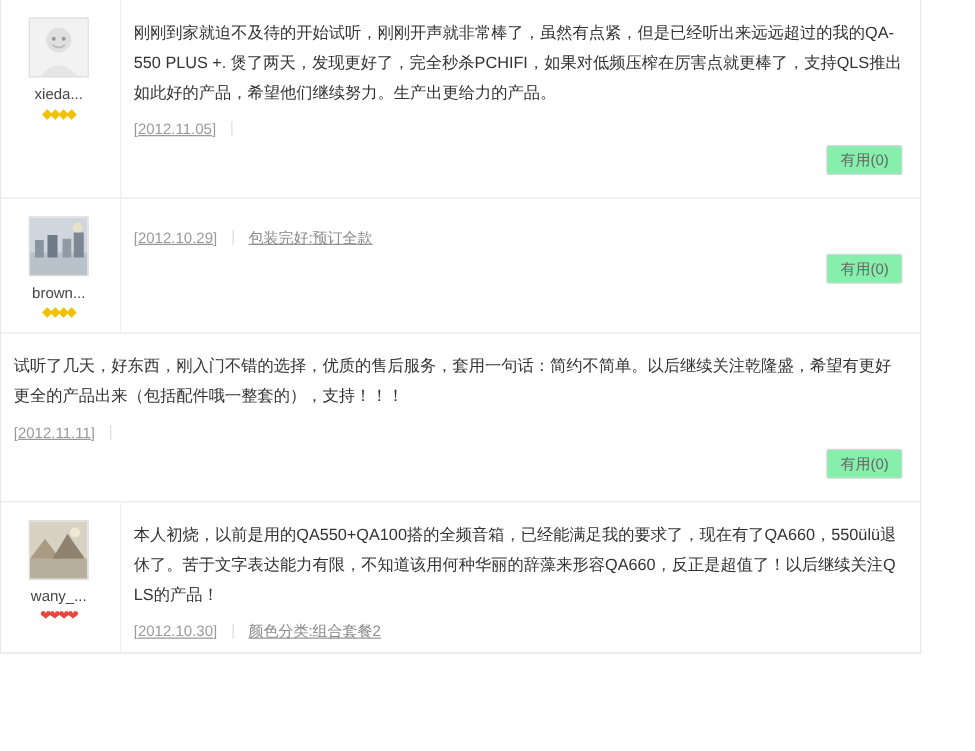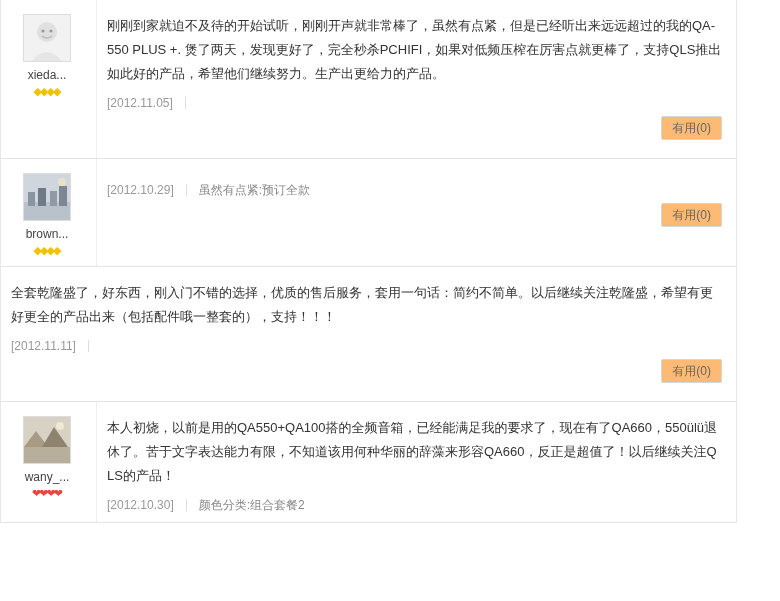--- a/index.html
+++ b/index.html
@@ -95,38 +95,39 @@
   }
 
   .meta-line {
     margin-top: 8px;
     font-size: 12px;
     color: #999;
     line-height: 18px;
     display: flex;
     align-items: center;
     gap: 12px;
+    text-decoration: underline;
   }
   .meta-date { color: #999; }
   .meta-sep {
     display: inline-block;
     width: 1px;
     height: 12px;
     background: #ddd;
   }
   .meta-attr { color: #888; }
 
   .useful-wrap {
     text-align: right;
     padding: 4px 0 10px 0;
   }
   .useful-btn {
     display: inline-block;
     border: 1px solid #d6d6d6;
-    background: #fdba74;
+    background: #86efac;
     color: #666;
     font-size: 12px;
     line-height: 20px;
     padding: 1px 10px;
     border-radius: 2px;
     cursor: pointer;
     font-family: "Liberation Sans", sans-serif;
   }
 
   
@@ -191,31 +192,31 @@
         </div>
         <div class="username">brown...</div>
         <div class="rank">
           <span class="gold">◆</span><span class="gold">◆</span><span class="gold">◆</span><span class="gold">◆</span>
         </div>
       </div>
       <div class="content-cell">
         <div class="meta-line">
           <span class="meta-date">[2012.10.29]</span>
           <span class="meta-sep"></span>
-          <span class="meta-attr">虽然有点紧:预订全款</span>
+          <span class="meta-attr">包装完好:预订全款</span>
         </div>
         <div class="useful-wrap">
           <span class="useful-btn">有用(0)</span>
         </div>
       </div>
     </div>
 
     <div class="review-row">
       <div class="content-cell">
-        <div class="review-text">全套乾隆盛了，好东西，刚入门不错的选择，优质的售后服务，套用一句话：简约不简单。以后继续关注乾隆盛，希望有更好更全的产品出来（包括配件哦一整套的），支持！！！</div>
+        <div class="review-text">试听了几天，好东西，刚入门不错的选择，优质的售后服务，套用一句话：简约不简单。以后继续关注乾隆盛，希望有更好更全的产品出来（包括配件哦一整套的），支持！！！</div>
         <div class="meta-line">
           <span class="meta-date">[2012.11.11]</span>
           <span class="meta-sep"></span>
         </div>
         <div class="useful-wrap">
           <span class="useful-btn">有用(0)</span>
         </div>
       </div>
     </div>
 

